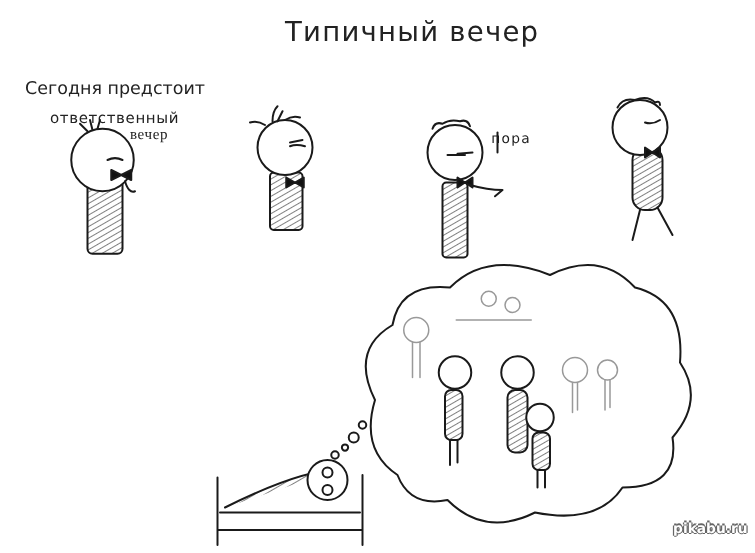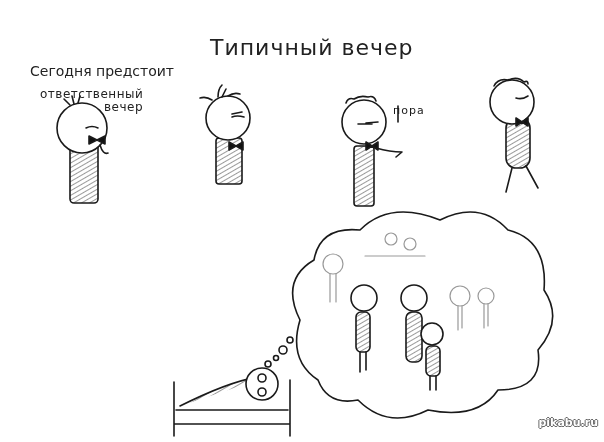--- a/index.html
+++ b/index.html
@@ -1,21 +1,21 @@
 <!DOCTYPE html>
 <html><head>
 <meta charset="utf-8">
 <style>
   html,body{margin:0;padding:0;background:#ffffff;}
   body{width:604px;height:442px;position:relative;overflow:hidden;font-family:"DejaVu Sans",sans-serif;color:#1a1a1a;}
-  .title{position:absolute;left:210px;top:14px;font-size:22px;letter-spacing:1px;font-family:"DejaVu Sans",sans-serif;color:#222;margin-top:21px;}
+  .title{position:absolute;left:228px;top:14px;font-size:22px;letter-spacing:1px;font-family:"DejaVu Sans",sans-serif;color:#222;}
   .caption{position:absolute;font-size:13px;color:#222;line-height:1;}
-  .cap1{left:30px;top:64px;font-size:14px;text-align:center;}
+  .cap1{left:20px;top:64px;font-size:14px;text-align:center;}
   .cap2{left:40px;top:88px;font-size:12px;letter-spacing:0.5px;}
-  .cap3{left:104px;top:101px;font-size:12px;letter-spacing:0.5px;}
+  .cap3{left:104px;top:101px;font-size:12px;letter-spacing:0.5px;font-family:Liberation Serif, serif;}
   .speech{position:absolute;left:393px;top:104px;font-size:11px;letter-spacing:1px;text-align:right;}
   .watermark{position:absolute;right:6px;bottom:13px;font-size:11px;font-weight:bold;color:#fff;
     text-shadow:-1px 0 #666,1px 0 #666,0 -1px #666,0 1px #666;}
   svg.art{position:absolute;left:0;top:0;}
 </style>
 </head>
 <body>
 
 <div class="title">Типичный вечер</div>
 

